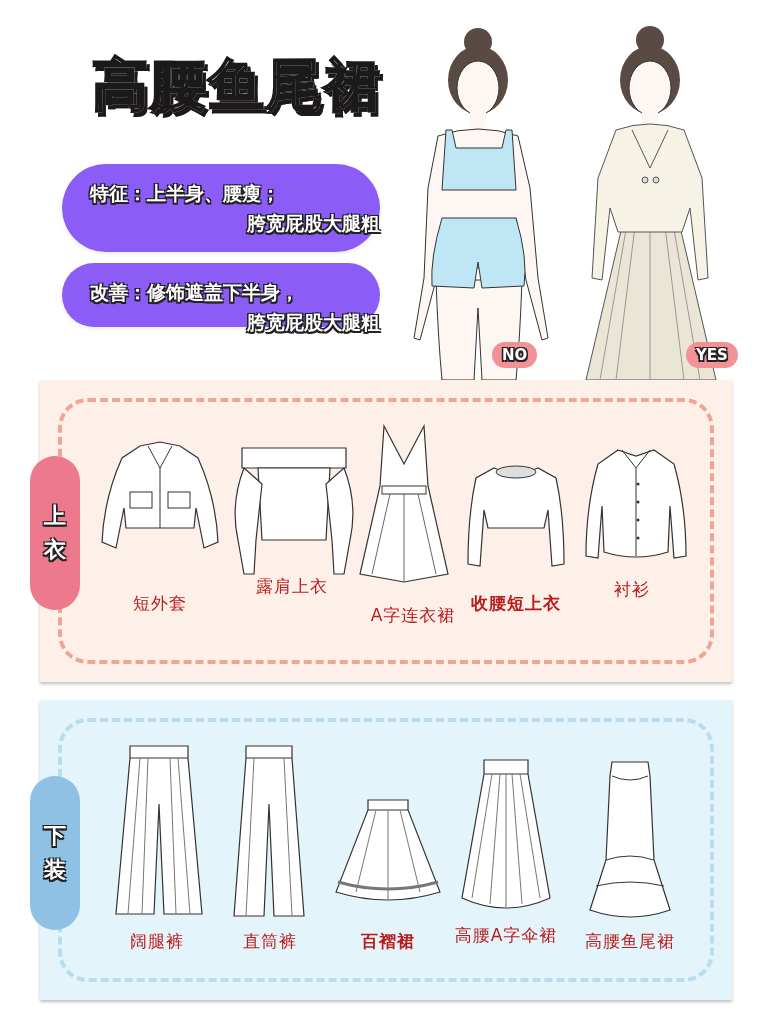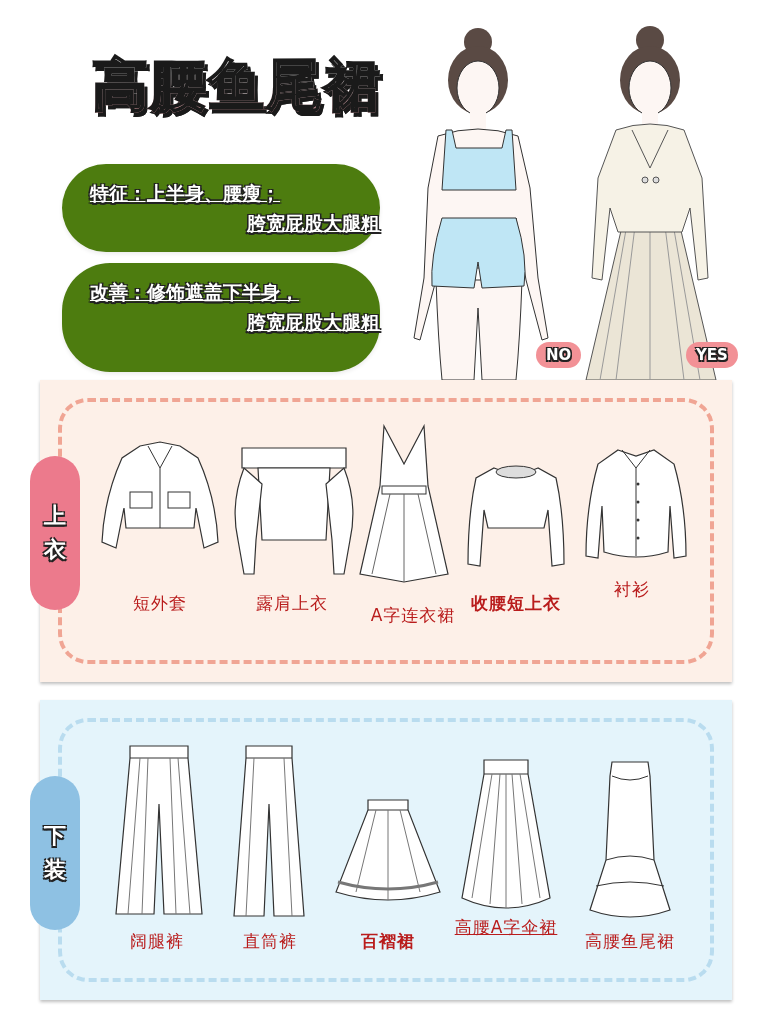--- a/index.html
+++ b/index.html
@@ -14,45 +14,44 @@
     background: linear-gradient(#ffffff 35%, #f08a94 100%);
     -webkit-background-clip: text; background-clip: text;
     -webkit-text-fill-color: transparent;
     -webkit-text-stroke: 2px #1a1a1a;
     filter: drop-shadow(3px 4px 0 #1a1a1a);
   }
 
   
   .pill {
     position: absolute; left: 62px; width: 318px;
-    background: #4d7c0f; border-radius: 48px;
+    background: #8b5cf6; border-radius: 48px;
     box-shadow: 0 2px 4px rgba(0,0,0,0.08);
     color: #ffffff; font-weight: 900; font-size: 19px; line-height: 30px;
     text-shadow: -1.5px -1.5px 0 #222, 1.5px -1.5px 0 #222, -1.5px 1.5px 0 #222, 1.5px 1.5px 0 #222, 0 2px 0 #222;
     padding: 14px 0 0 28px;
-    text-decoration: underline;
   }
   .pill .row { white-space: nowrap; }
   .pill .indent { padding-left: 79px; text-align: right; }
   .pill-feature { top: 164px; height: 88px; }
-  .pill-improve { top: 263px; height: 109px; }
+  .pill-improve { top: 263px; height: 64px; }
 
   
   .figure {
     position: absolute; top: 18px; width: 170px; height: 362px;
   }
   .figure-no { left: 398px; }
   .figure-yes { left: 566px; }
   .tag {
     position: absolute; top: 342px; height: 26px; padding: 0 10px;
     background: #f29196; border-radius: 14px; color: #fff;
     font-weight: 900; font-size: 15px; line-height: 26px;
     text-shadow: -1.5px -1.5px 0 #222, 1.5px -1.5px 0 #222, -1.5px 1.5px 0 #222, 1.5px 1.5px 0 #222;
   }
-  .tag-no { left: 536px; }
+  .tag-no { left: 492px; }
   .tag-yes { left: 686px; }
 
   
   .panel {
     position: absolute; left: 40px; width: 692px;
     box-shadow: 0 2px 3px rgba(0,0,0,0.25);
   }
   .panel-top { top: 380px; height: 302px; background: #fdf0e8; }
   .panel-bottom { top: 700px; height: 300px; background: #e4f4fb; }
   .dash {
@@ -154,21 +153,21 @@
   <div class="item-label" style="left:120px; top:212px;">短外套</div>
 
   <div class="item" style="left:190px; top:64px;">
     <svg width="128" height="132" viewBox="0 0 128 132">
       <path d="M12 4 L116 4 L116 24 L12 24 Z" fill="#fff" stroke="#333" stroke-width="1.2"></path>
       <path d="M28 24 L100 24 L96 96 L32 96 Z" fill="#fff" stroke="#333" stroke-width="1.2"></path>
       <path d="M14 24 Q0 60 8 96 L14 130 L24 130 L26 96 L32 40 Z" fill="#fff" stroke="#333" stroke-width="1.2"></path>
       <path d="M114 24 Q128 60 120 96 L114 130 L104 130 L102 96 L96 40 Z" fill="#fff" stroke="#333" stroke-width="1.2"></path>
     </svg>
   </div>
-  <div class="item-label" style="left:252px; top:212px;font-family:Liberation Serif, serif;">露肩上衣</div>
+  <div class="item-label" style="left:252px; top:195px;font-family:Liberation Serif, serif;">露肩上衣</div>
 
   <div class="item" style="left:318px; top:44px;">
     <svg width="92" height="160" viewBox="0 0 92 160">
       <path d="M26 2 L46 40 L66 2 L70 62 L90 150 L46 158 L2 150 L22 62 Z" fill="#fff" stroke="#333" stroke-width="1.2"></path>
       <rect x="24" y="62" width="44" height="8" fill="#fff" stroke="#333"></rect>
       <path d="M32 70 L14 150 M46 70 L46 158 M60 70 L78 150" stroke="#666" fill="none"></path>
     </svg>
   </div>
   <div class="item-label" style="left:364px; top:224px;margin-left:9px;">A字连衣裙</div>
 
@@ -229,21 +228,21 @@
   </div>
   <div class="item-label" style="left:348px; top:230px;font-weight:bold;">百褶裙</div>
 
   <div class="item" style="left:420px; top:58px;">
     <svg width="92" height="158" viewBox="0 0 92 158">
       <path d="M24 2 L68 2 L68 16 L90 140 Q46 160 2 140 L24 16 Z" fill="#fff" stroke="#333" stroke-width="1.2"></path>
       <line x1="24" y1="16" x2="68" y2="16" stroke="#333"></line>
       <path d="M32 16 L12 140 M40 16 L30 146 M46 16 L46 150 M52 16 L62 146 M60 16 L80 140" stroke="#777" fill="none"></path>
     </svg>
   </div>
-  <div class="item-label" style="left:466px; top:216px;text-decoration:underline;">高腰A字伞裙</div>
+  <div class="item-label" style="left:466px; top:224px;">高腰A字伞裙</div>
 
   <div class="item" style="left:546px; top:60px;">
     <svg width="88" height="160" viewBox="0 0 88 160">
       <path d="M26 2 L62 2 L64 16 L68 100 L84 150 Q44 164 4 150 L20 100 L24 16 Z" fill="#fff" stroke="#333" stroke-width="1.2"></path>
       <path d="M26 16 Q44 24 62 16" fill="none" stroke="#333"></path>
       <path d="M20 100 Q44 92 68 100 M10 126 Q44 118 78 126" fill="none" stroke="#333"></path>
     </svg>
   </div>
   <div class="item-label" style="left:590px; top:230px;">高腰鱼尾裙</div>
 </div>

